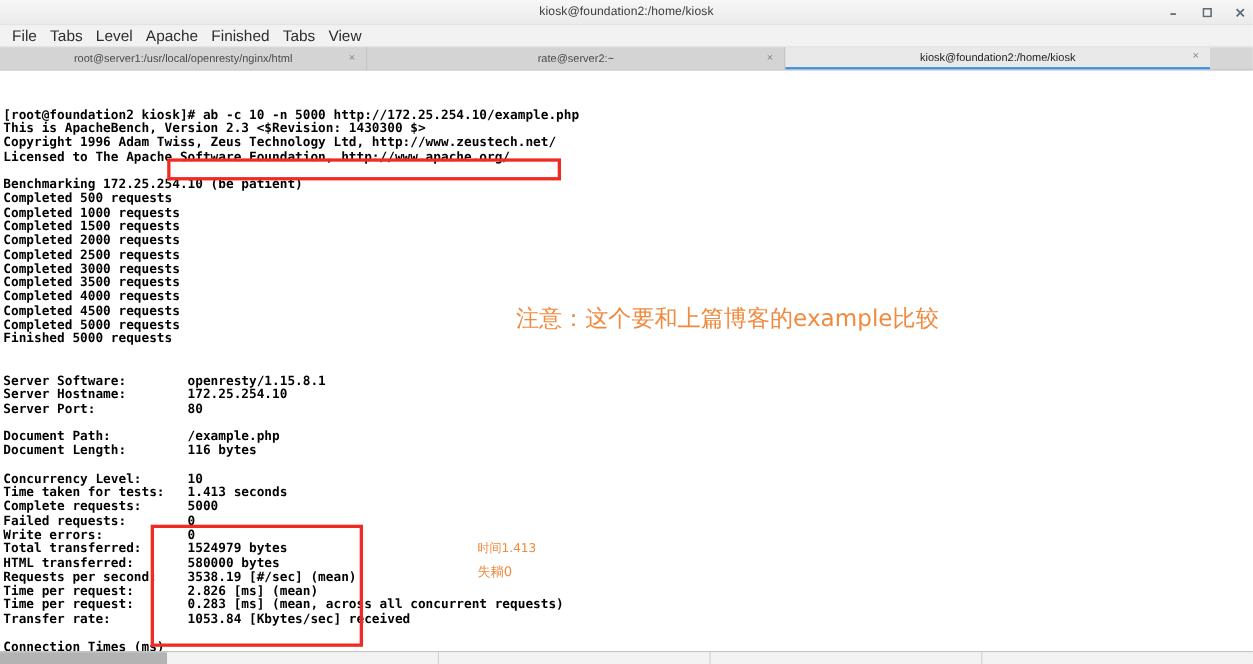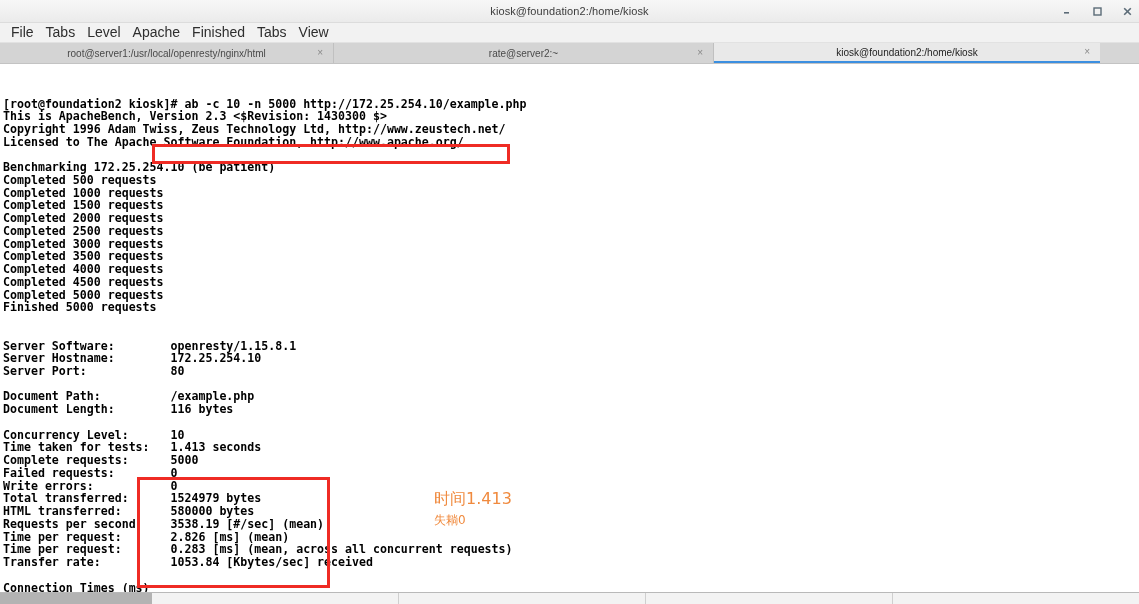--- a/index.html
+++ b/index.html
@@ -149,21 +149,21 @@
   #annot-main {
     left: 469px;
     top: 192px;
     font-size: 21px;
     line-height: 26px;
     color: #f08a3e;
   }
   #annot-time {
     left: 434px;
     top: 404px;
-    font-size: 16px;
+    font-size: 11px;
     line-height: 21px;
     color: #f08a3e;
     text-align: center;
   }
   #annot-fail {
     left: 434px;
     top: 426px;
     font-size: 12px;
     line-height: 21px;
     color: #f08a3e;
@@ -284,20 +284,21 @@
 Time per request:       0.283 [ms] (mean, across all concurrent requests)
 Transfer rate:          1053.84 [Kbytes/sec] received
 
 Connection Times (ms)
               min  mean[+/-sd] median   max
 Connect:        0    0   0.2      0       4</pre>
 
   <div class="redbox" id="redbox-cmd"></div>
   <div class="redbox" id="redbox-stats"></div>
 
+  <div class="annot" id="annot-main">注意：这个要和上篇博客的example比较</div>
   <div class="annot" id="annot-time">时间1.413</div>
   <div class="annot" id="annot-fail">失耥0</div>
 </div>
 
 <div id="bottombar">
   <div class="thumb"></div>
   <div class="track">
     <div class="seg"></div>
     <div class="tick"></div>
     <div class="seg"></div>

